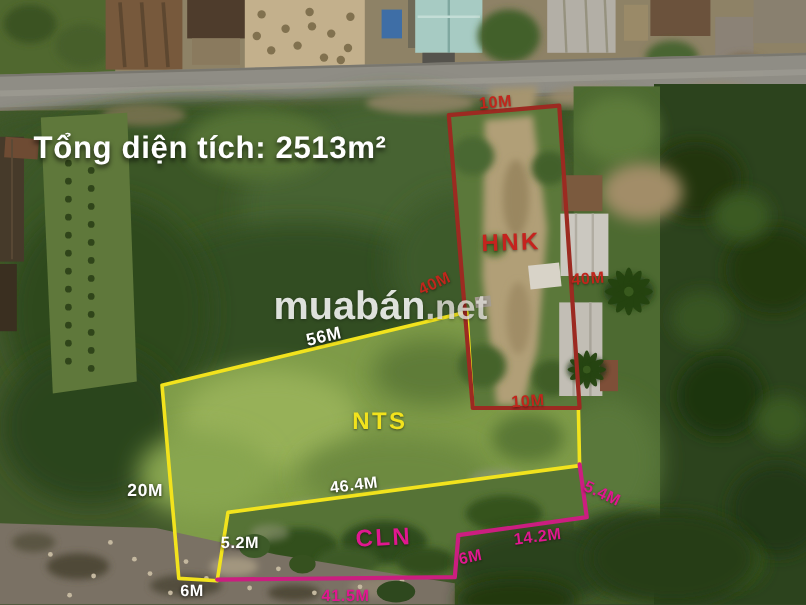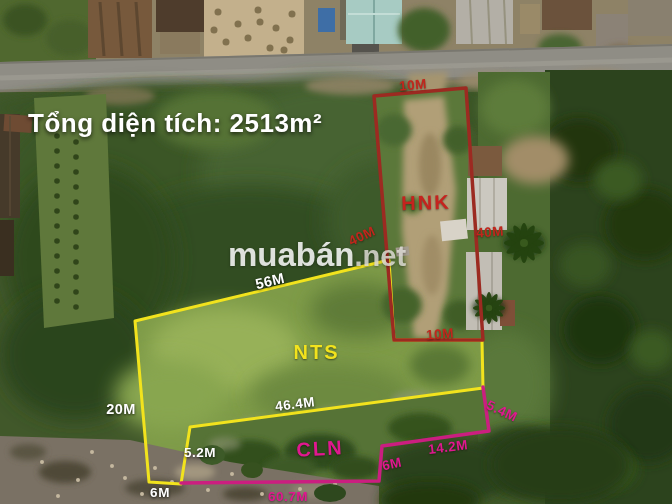--- a/index.html
+++ b/index.html
@@ -302,15 +302,15 @@
   <div class="lbl yellow plotname" style="left:297px;top:352px">NTS</div>
   <div class="lbl white" style="left:121px;top:409px;font-size:14.5px">20M</div>
   <div class="lbl white" style="left:160px;top:492px">6M</div>
 
   <div class="lbl white" style="left:295px;top:404px;--r:-7deg">46.4M</div>
   <div class="lbl white" style="left:200px;top:452px">5.2M</div>
   <div class="lbl pink plotname" style="left:320px;top:449px;--r:-3deg">CLN</div>
   <div class="lbl pink" style="left:502px;top:411px;--r:25deg">5.4M</div>
   <div class="lbl pink" style="left:448px;top:447px;--r:-7deg">14.2M</div>
   <div class="lbl pink" style="left:392px;top:464px;--r:-12deg">6M</div>
-  <div class="lbl pink" style="left:288px;top:496px">60.7M</div>
+  <div class="lbl pink" style="left:288px;top:496px">41.5M</div>
 
 </div>
 
 </body></html>

